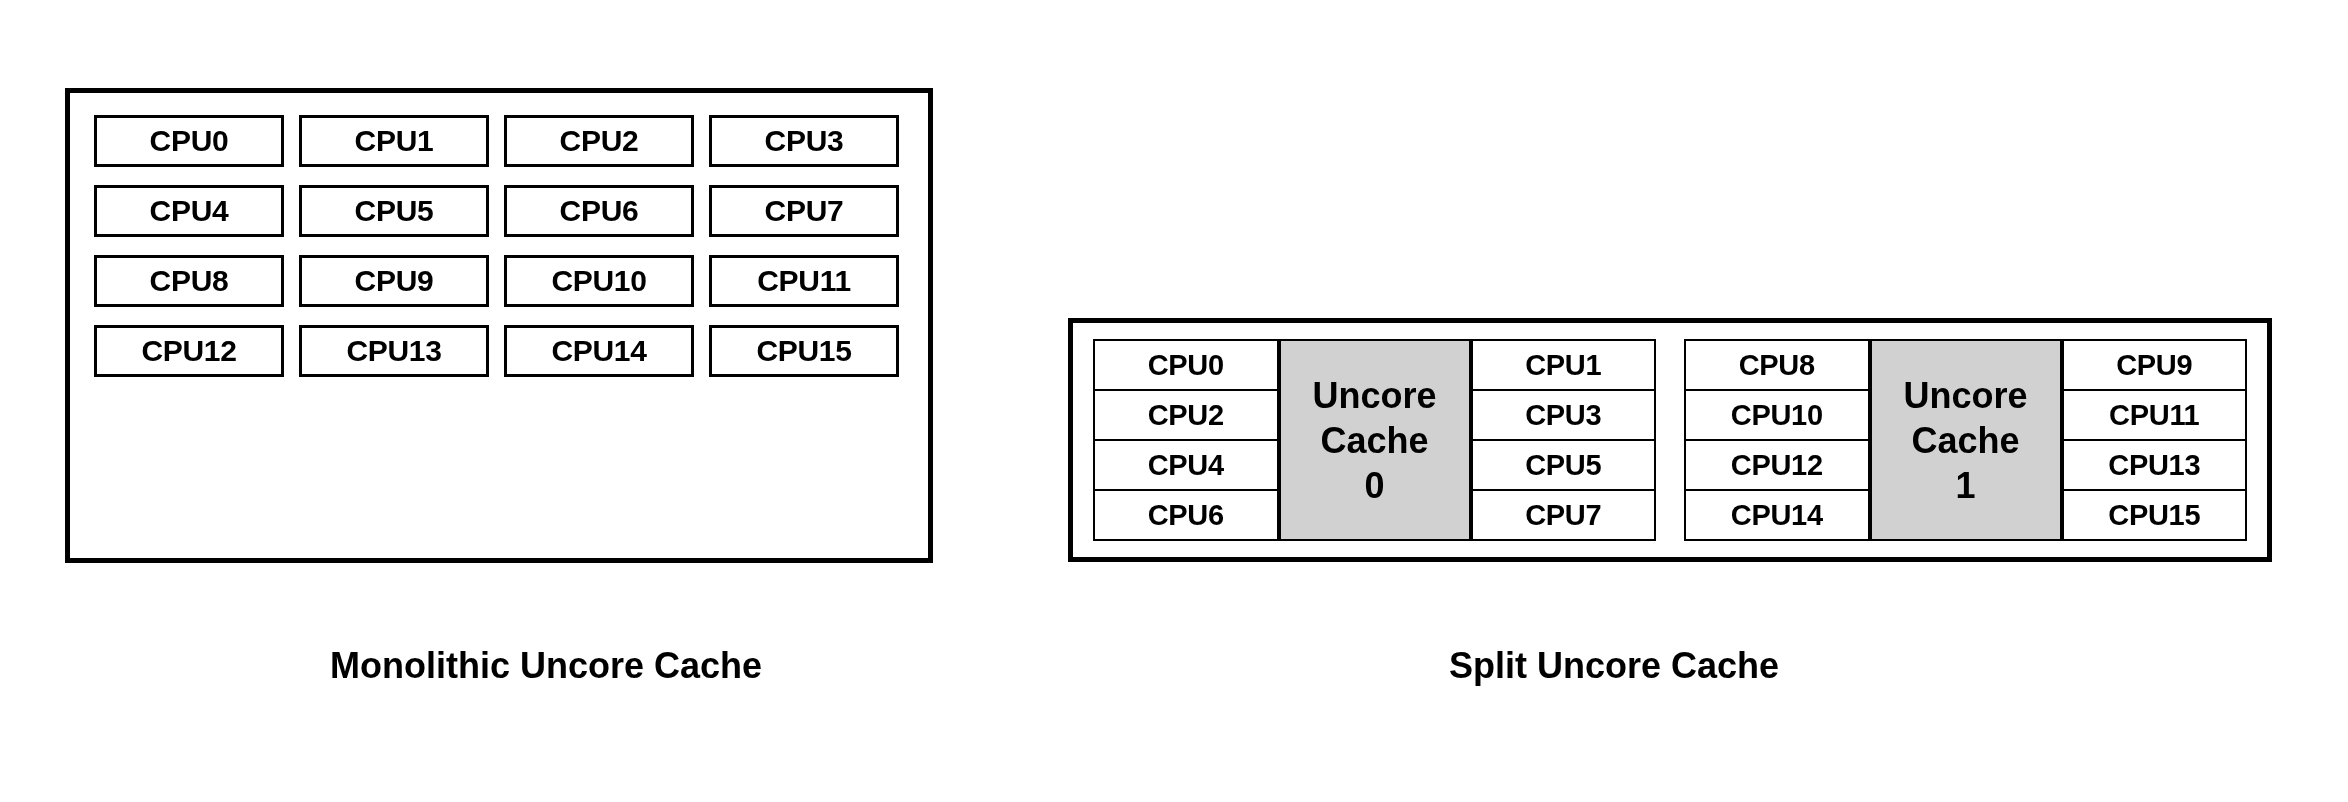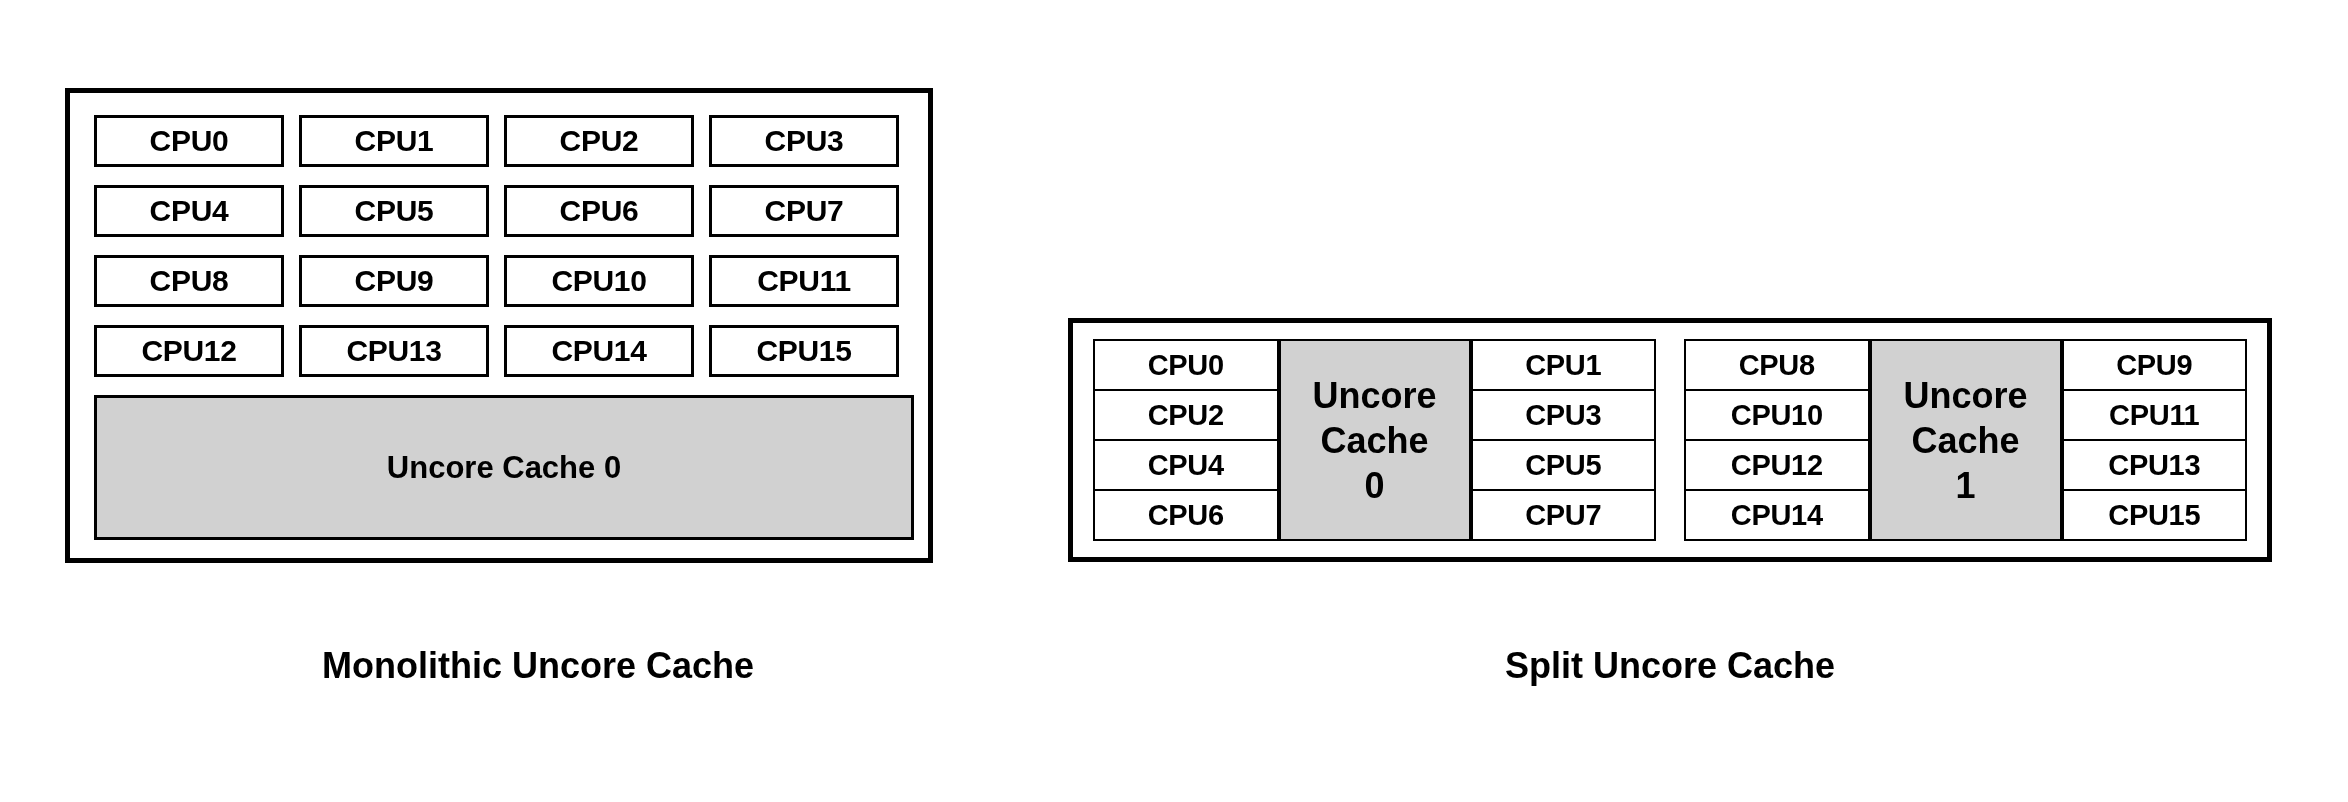--- a/index.html
+++ b/index.html
@@ -125,27 +125,27 @@
   
   .caption {
     position: absolute;
     font-size: 36px;
     font-weight: bold;
     color: #000000;
     text-align: center;
     white-space: nowrap;
   }
   #caption-monolithic {
-    left: 2px;
+    left: 10px;
     top: 645px;
     width: 1000px;
     padding-left: 36px;
   }
   #caption-split {
-    left: 1068px;
+    left: 1012px;
     top: 645px;
     width: 1204px;
   }
 </style>
 </head>
 <body>
 
 <div id="monolithic-panel">
 
   <div id="mono-grid">
@@ -160,21 +160,20 @@
     <div class="mono-cpu">CPU8</div>
     <div class="mono-cpu">CPU9</div>
     <div class="mono-cpu">CPU10</div>
     <div class="mono-cpu">CPU11</div>
     <div class="mono-cpu">CPU12</div>
     <div class="mono-cpu">CPU13</div>
     <div class="mono-cpu">CPU14</div>
     <div class="mono-cpu">CPU15</div>
   </div>
 
-  <div id="mono-uncore">Uncore Cache 0</div>
 
 </div>
 
 <div class="caption" id="caption-monolithic">Monolithic Uncore Cache</div>
 
 <div id="split-panel">
 
   <div class="split-group">
     <div class="split-col">
       <div class="split-cpu">CPU0</div>

